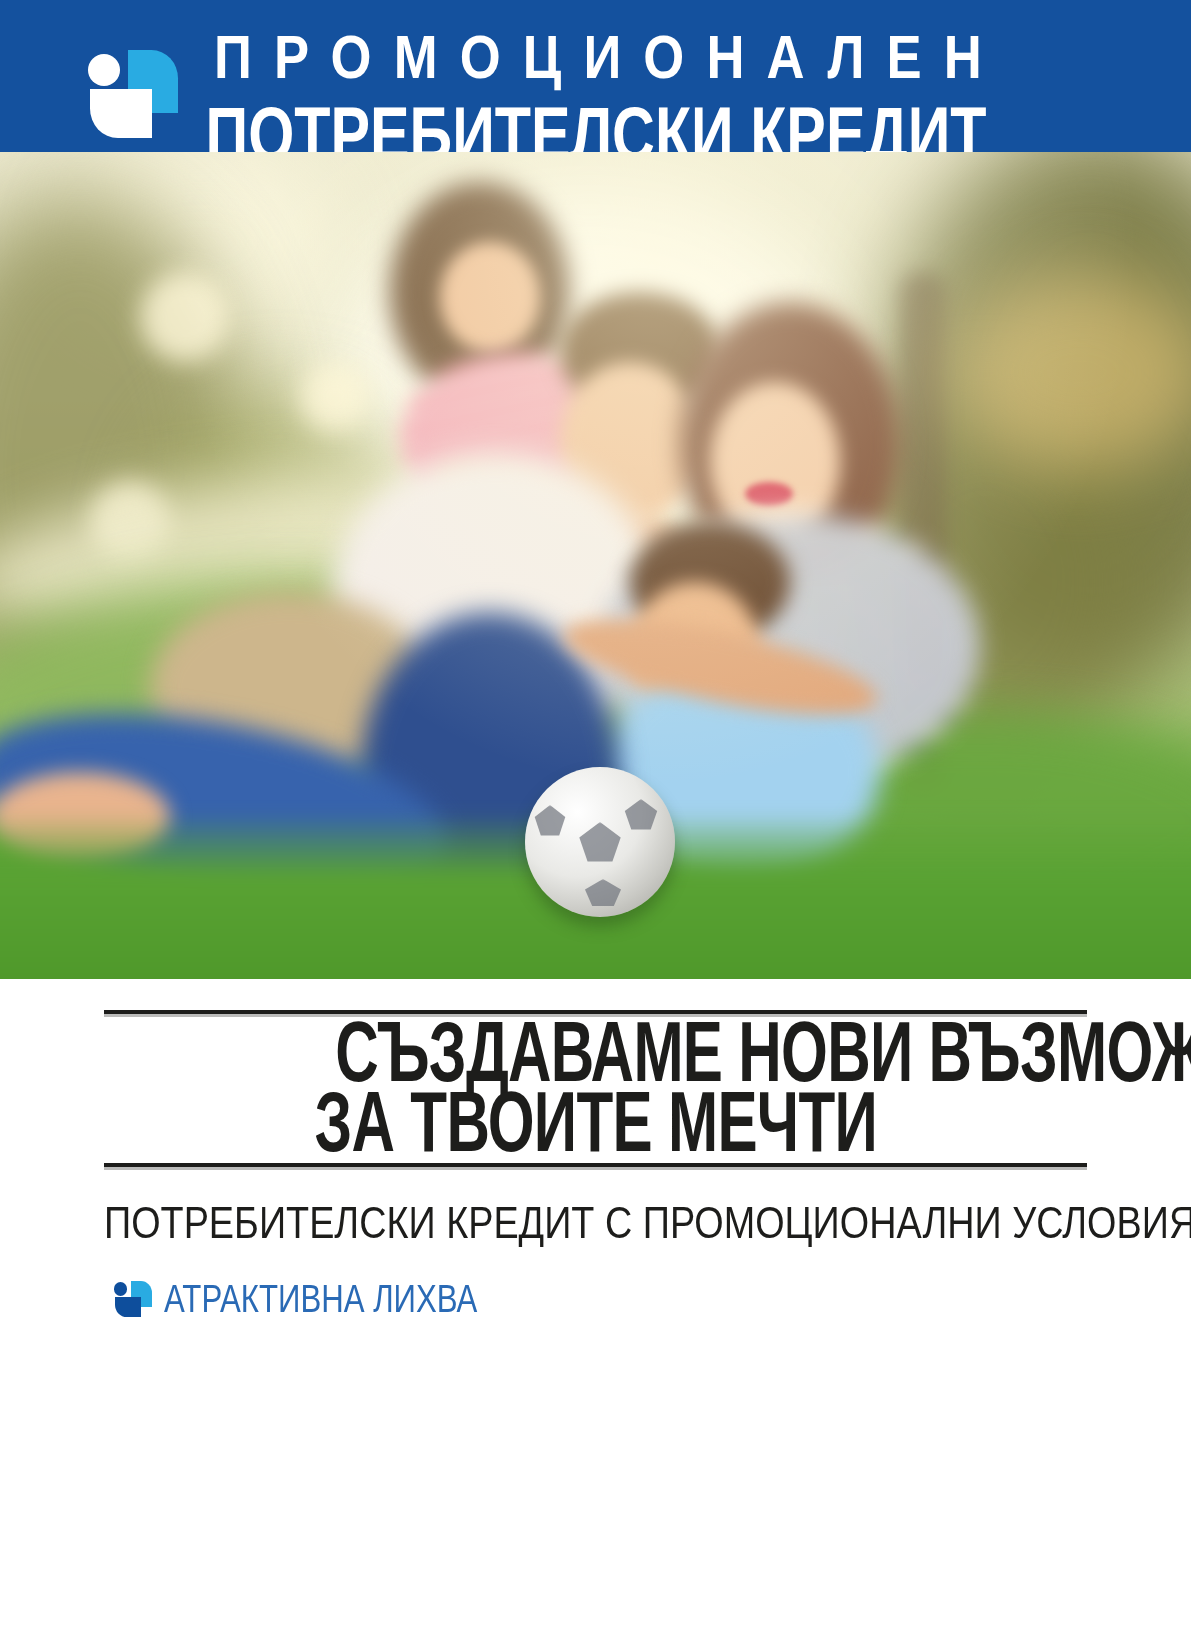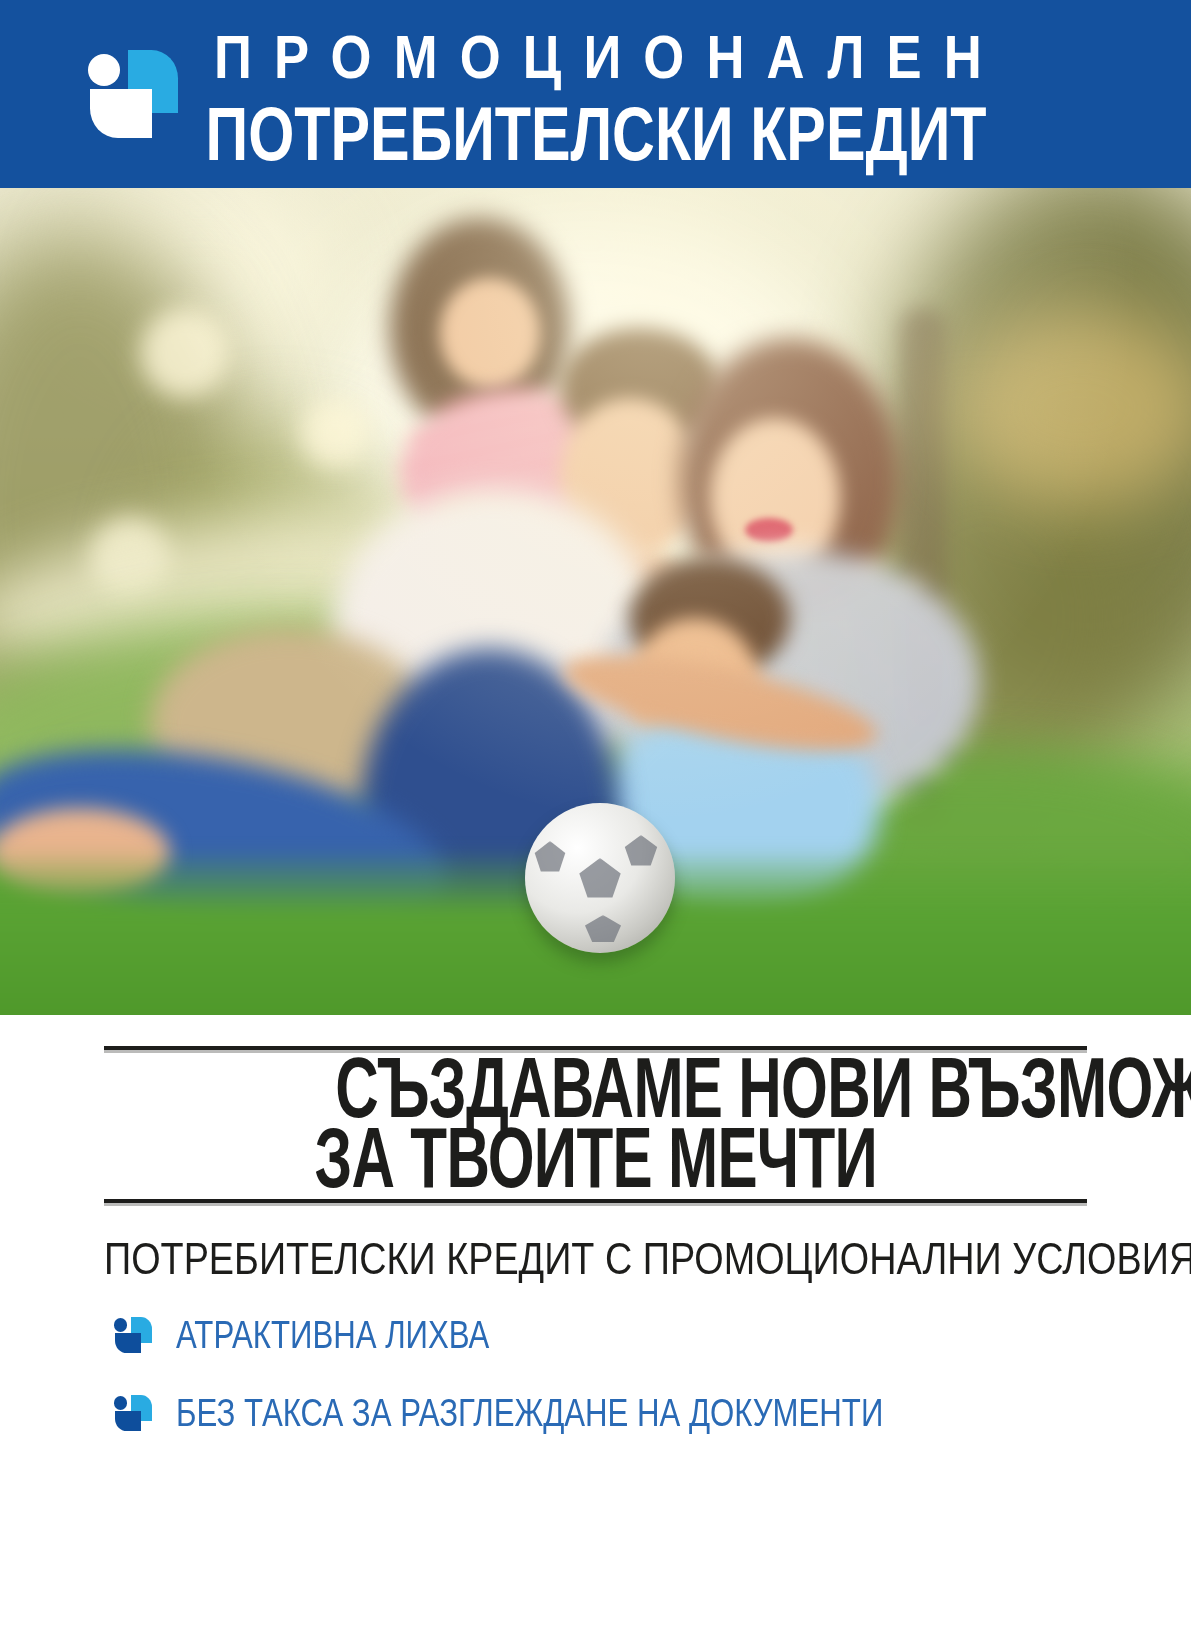--- a/index.html
+++ b/index.html
@@ -11,21 +11,21 @@
   
   :root {
     --brand-blue:#14519e;
     --light-blue:#29abe2;
     --icon-dark-blue:#0e4e9c;
     --bullet-text-blue:#2a6ab5;
     --headline-black:#1d1d1b;
   }
 
   
-  .top-banner { position:relative; width:100%; height:188px; background:var(--brand-blue); }
+  .top-banner { position:relative; width:100%; height:152px; background:var(--brand-blue); }
   .title-block { position:absolute; left:50%; top:26px; transform:translateX(-50%); text-align:center; line-height:1; color:#fff; white-space:nowrap; }
   .t1 { margin-bottom:8px; }
   .t1 .sx { font-size:62px; font-weight:bold; letter-spacing:26px; margin-right:-26px; transform:scaleX(.85); }
   .t2 .sx { font-size:76px; font-weight:bold; letter-spacing:0; transform:scaleX(.78); }
   .sx { display:inline-block; white-space:nowrap; transform-origin:center; }
 
   
   .ia-logo { position:relative; display:block; width:9em; height:8.8em; --logo-main:#ffffff; }
   .ia-logo.dark { --logo-main:var(--icon-dark-blue); }
   .lg-head { position:absolute; left:0; top:.4em; width:3.2em; height:3.2em; border-radius:50%; background:var(--logo-main); z-index:3; }
@@ -95,21 +95,21 @@
   .message { padding:0 104px; color:var(--headline-black); }
   .rule { height:4px; background:var(--headline-black); box-shadow:0 3px 0 rgba(29,29,27,.3); }
   .rule-top { margin-top:31px; }
   .rule-bottom { margin-top:7px; }
   .headline { margin:2px 0 0; text-align:center; font-size:86px; line-height:70px; font-weight:bold; color:var(--headline-black); }
   .hl-line { display:block; }
   .hlx { display:inline-block; white-space:nowrap; transform:scaleX(.7); transform-origin:center; letter-spacing:-1px; }
   .subhead { margin:30px 0 0; font-size:45px; line-height:52px; font-weight:normal; color:var(--headline-black); }
   .sxl { display:inline-block; white-space:nowrap; transform:scaleX(.84); transform-origin:left center; }
   .bullets { list-style:none; margin:30px 0 0; padding:0 0 0 10px; }
-  .bullet-row { display:flex; align-items:center; gap:24px; height:40px; margin-bottom:38px; }
+  .bullet-row { display:flex; align-items:center; gap:12px; height:40px; margin-bottom:38px; }
   .bullet-label { font-size:38px; color:var(--bullet-text-blue); }
   .bullet-label .sxl, .bullet-label.sxl { transform:scaleX(.82); }
 
   
   .bottom-bar { position:absolute; left:0; right:0; bottom:0; height:58px; background:var(--brand-blue);
     display:flex; align-items:center; justify-content:space-between; padding:0 62px 0 66px; color:#fff; }
   .f-txt { font-size:34px; font-weight:bold; display:inline-block; white-space:nowrap; }
   .f-left { transform:scaleX(.85); transform-origin:left center; }
   .f-center { position:absolute; left:50%; transform:translateX(-50%) scaleX(.85); }
   .f-right { transform:scaleX(.85); transform-origin:right center; }
@@ -191,25 +191,17 @@
 
     <ul class="bullets">
       <li class="bullet-row">
         <span class="ia-logo dark logo-mini">
           <span class="lg-head"></span>
           <span class="lg-fan"></span>
           <span class="lg-body"></span>
         </span>
         <span class="bullet-label sxl">АТРАКТИВНА ЛИХВА</span>
       </li>
-      <li class="bullet-row">
-        <span class="ia-logo dark logo-mini">
-          <span class="lg-head"></span>
-          <span class="lg-fan"></span>
-          <span class="lg-body"></span>
-        </span>
-        <span class="bullet-label sxl">БЕЗ ТАКСА ЗА РАЗГЛЕЖДАНЕ НА ДОКУМЕНТИ</span>
-      </li>
     </ul>
   </section>
 
 
 </div>
 
 </body></html>

